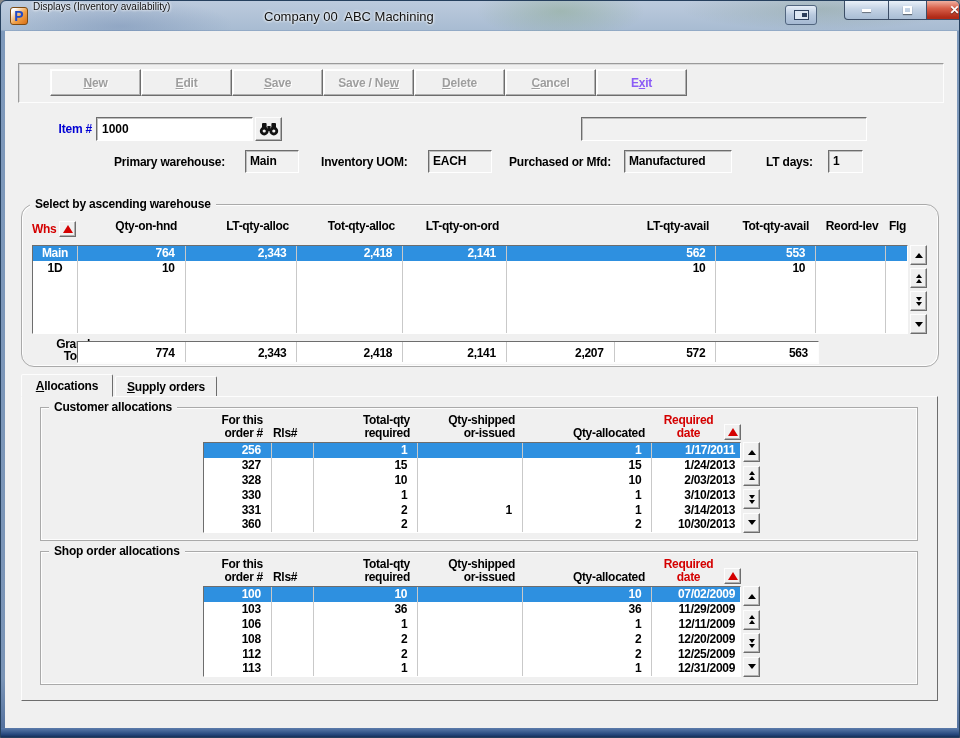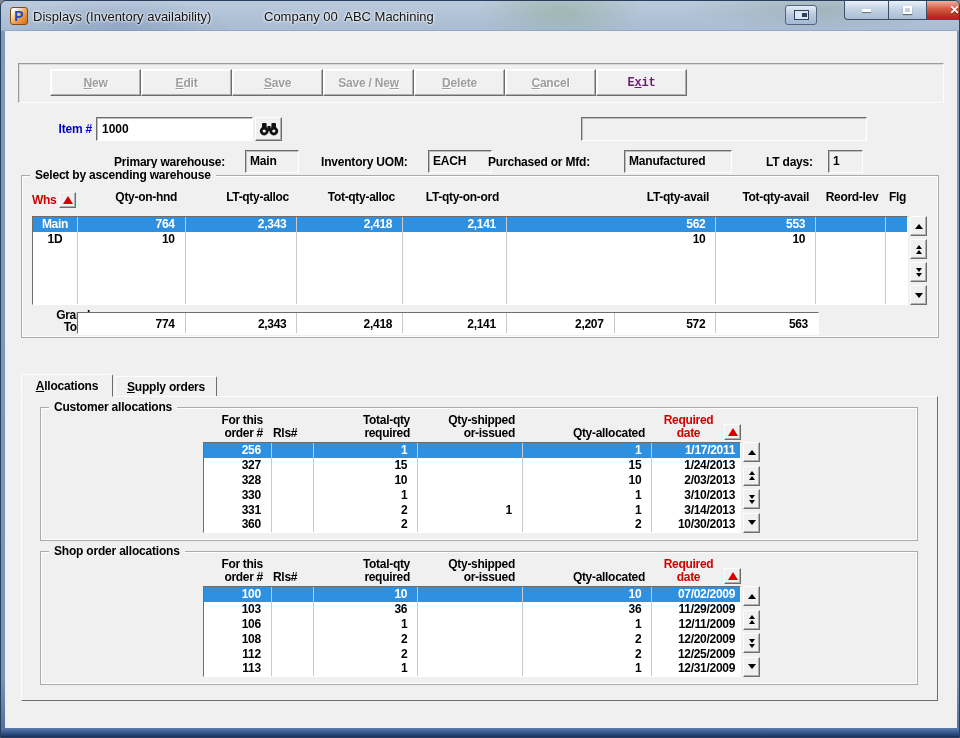--- a/index.html
+++ b/index.html
@@ -14,21 +14,21 @@
 
   
   .titlebar { position:absolute; left:0; top:0; right:0; height:30px; }
   .titlebar::before { content:""; position:absolute; inset:0;
     background:radial-gradient(ellipse 120px 40px at 560px 10px, rgba(110,150,90,.30), transparent 70%),
                radial-gradient(ellipse 160px 40px at 120px 25px, rgba(70,100,150,.25), transparent 70%),
                radial-gradient(ellipse 200px 30px at 820px 8px, rgba(90,120,80,.22), transparent 70%); }
   .app-icon { position:absolute; left:9px; top:6px; width:18px; height:18px; border-radius:3px;
     background:linear-gradient(135deg,#fdfdfd 15%,#f0a24a 55%,#d96f15);
     border:1px solid #7d4a12; color:#1f49c8; font-weight:700; font-size:14px; line-height:16px; text-align:center; }
-  .tb-title { position:absolute; left:32px; top:8px; font-size:13px; color:#111; text-shadow:0 0 3px #fff,0 0 3px #fff; white-space:pre; }
+  .tb-title { position:absolute; left:32px; top:0; font-size:10px; color:#111; text-shadow:0 0 3px #fff,0 0 3px #fff; white-space:pre; }
   .tb-company { position:absolute; left:263px; top:8px; font-size:13px; color:#111; text-shadow:0 0 3px #fff,0 0 3px #fff; white-space:pre; }
   .tb-extra { position:absolute; left:784px; top:4px; width:32px; height:20px; border-radius:3px;
     background:linear-gradient(180deg,#e6eef8,#b8c9de 50%,#a5b9d2); border:1px solid #51657f;
     display:flex; align-items:center; justify-content:center; }
   .detach-glyph { width:15px; height:10px; border:1px solid #2c3f5c; background:#dce6f2; position:relative; }
   .detach-glyph::after { content:""; position:absolute; right:1px; top:2px; width:5px; height:4px; background:#2c3f5c; }
   .winbtns { position:absolute; left:843px; top:0; height:19px; display:flex; }
   .wbtn { height:19px; border:1px solid #3c4d66; border-top:none; display:flex; align-items:center; justify-content:center;
     background:linear-gradient(180deg,#e9f0f8,#c3d2e4 45%,#a9bdd4); }
   .wbtn.min { width:45px; border-radius:0 0 0 4px; }
@@ -45,21 +45,21 @@
   .menubar { position:absolute; left:0; top:0; width:100%; height:26px; background:#f0f0f0; display:flex; align-items:center; padding-left:8px; }
   .menu-item { font-size:13px; color:#111; padding:3px 10px; }
 
   .toolbar { position:absolute; left:13px; top:32px; width:926px; height:40px;
     border:1px solid; border-color:#9a9a9a #fdfdfd #fdfdfd #9a9a9a; box-shadow:inset 1px 1px 0 #d9d9d9; }
   .tb-buttons { position:absolute; left:31px; top:5px; display:flex; }
   .tbtn { width:91px; height:27px; background:#f0f0f0; border:1px solid; border-color:#fdfdfd #6d6d6d #6d6d6d #fdfdfd;
     box-shadow:inset -1px -1px 0 #b0b0b0, inset 1px 1px 0 #ffffff;
     font-size:12px; font-weight:700; display:flex; align-items:center; justify-content:center; letter-spacing:-0.2px; }
   .tbtn.disabled { color:#9e9e9e; text-shadow:1px 1px 0 #fff; }
-  .tbtn.enabled { color:#701a75;font-family:Liberation Mono, monospace; }
+  .tbtn.enabled { color:#8b5cf6; }
   .u { text-decoration:underline; }
 
   .lbl { font-weight:700; font-size:12px; color:#000; letter-spacing:-0.2px; white-space:nowrap; }
   .lbl-blue { color:#0000d4; }
 
   .sunken { background:#fff; border:1px solid; border-color:#6d6d6d #ffffff #ffffff #6d6d6d; box-shadow:inset 1px 1px 0 #bdbdbd; }
   .flat-field { background:#f1f1f1; border:1px solid; border-color:#6d6d6d #ffffff #ffffff #6d6d6d; box-shadow:inset 1px 1px 0 #bdbdbd; }
   .field-text { font-weight:700; font-size:12px; padding:3px 3px 0 4px; letter-spacing:-0.2px; }
 
   .item-label { position:absolute; left:30px; top:91px; width:57px; text-align:right; }
@@ -72,21 +72,21 @@
   .desc-sel { background:var(--selection); color:#fff; font-weight:700; font-size:13px; padding:1px 3px; letter-spacing:-0.2px; }
   .desc2-field { position:absolute; left:576px; top:86px; width:286px; height:24px; }
 
   .info-row .lbl { position:absolute; top:124px; }
   .info-row .flat-field { position:absolute; top:119px; height:23px; }
 
   
   .groupbox { position:absolute; border:1px solid #aaaaaa; box-shadow:inset 1px 1px 0 #fdfdfd, inset -1px -1px 0 #fdfdfd; }
   .legend { position:absolute; top:-8px; left:8px; background:#f0f0f0; padding:0 5px; font-weight:700; font-size:12px; letter-spacing:-0.2px; }
 
-  .wh-group { left:16px; top:144px; width:918px; height:163px; }
+  .wh-group { left:16px; top:173px; width:918px; height:163px;border-radius:13px; }
 
   .wh-hdr { position:absolute; left:10px; top:14px; width:876px; height:20px; display:flex; }
   .wh-hdr .h { font-weight:700; font-size:12px; letter-spacing:-0.3px; text-align:right; padding-right:8px; white-space:nowrap; }
   .wh-hdr .h.center { text-align:center; padding-right:0; }
   .hdr-red { color:var(--header-red); }
   .sortbtn { width:17px; height:16px; background:#f0f0f0; border:1px solid; border-color:#fdfdfd #6d6d6d #6d6d6d #fdfdfd;
     box-shadow:inset -1px -1px 0 #b0b0b0; display:flex; align-items:center; justify-content:center; flex:none; }
   .tri-red { width:0; height:0; border-left:5px solid transparent; border-right:5px solid transparent; border-bottom:8px solid var(--header-red); }
 
   .wh-table { position:absolute; left:10px; top:40px; width:876px; height:89px; background:#fff;
@@ -222,21 +222,21 @@
 
     <div class="info-row">
       <span class="lbl" style="left:109px;">Primary warehouse:</span>
       <div class="flat-field" style="left:240px; width:54px;">
           <div class="field-text">Main</div>
         </div>
       <span class="lbl" style="left:316px;">Inventory UOM:</span>
       <div class="flat-field" style="left:423px; width:64px;">
           <div class="field-text">EACH</div>
         </div>
-      <span class="lbl" style="left:483px;">Purchased or Mfd:</span>
+      <span class="lbl" style="left:504px;">Purchased or Mfd:</span>
       <div class="flat-field" style="left:611px; width:108px;margin-left:8px;">
           <div class="field-text">Manufactured</div>
         </div>
       <span class="lbl" style="left:761px;">LT days:</span>
       <div class="flat-field" style="left:823px; width:35px;">
           <div class="field-text">1</div>
         </div>
     </div>
 
     <div class="groupbox wh-group">

